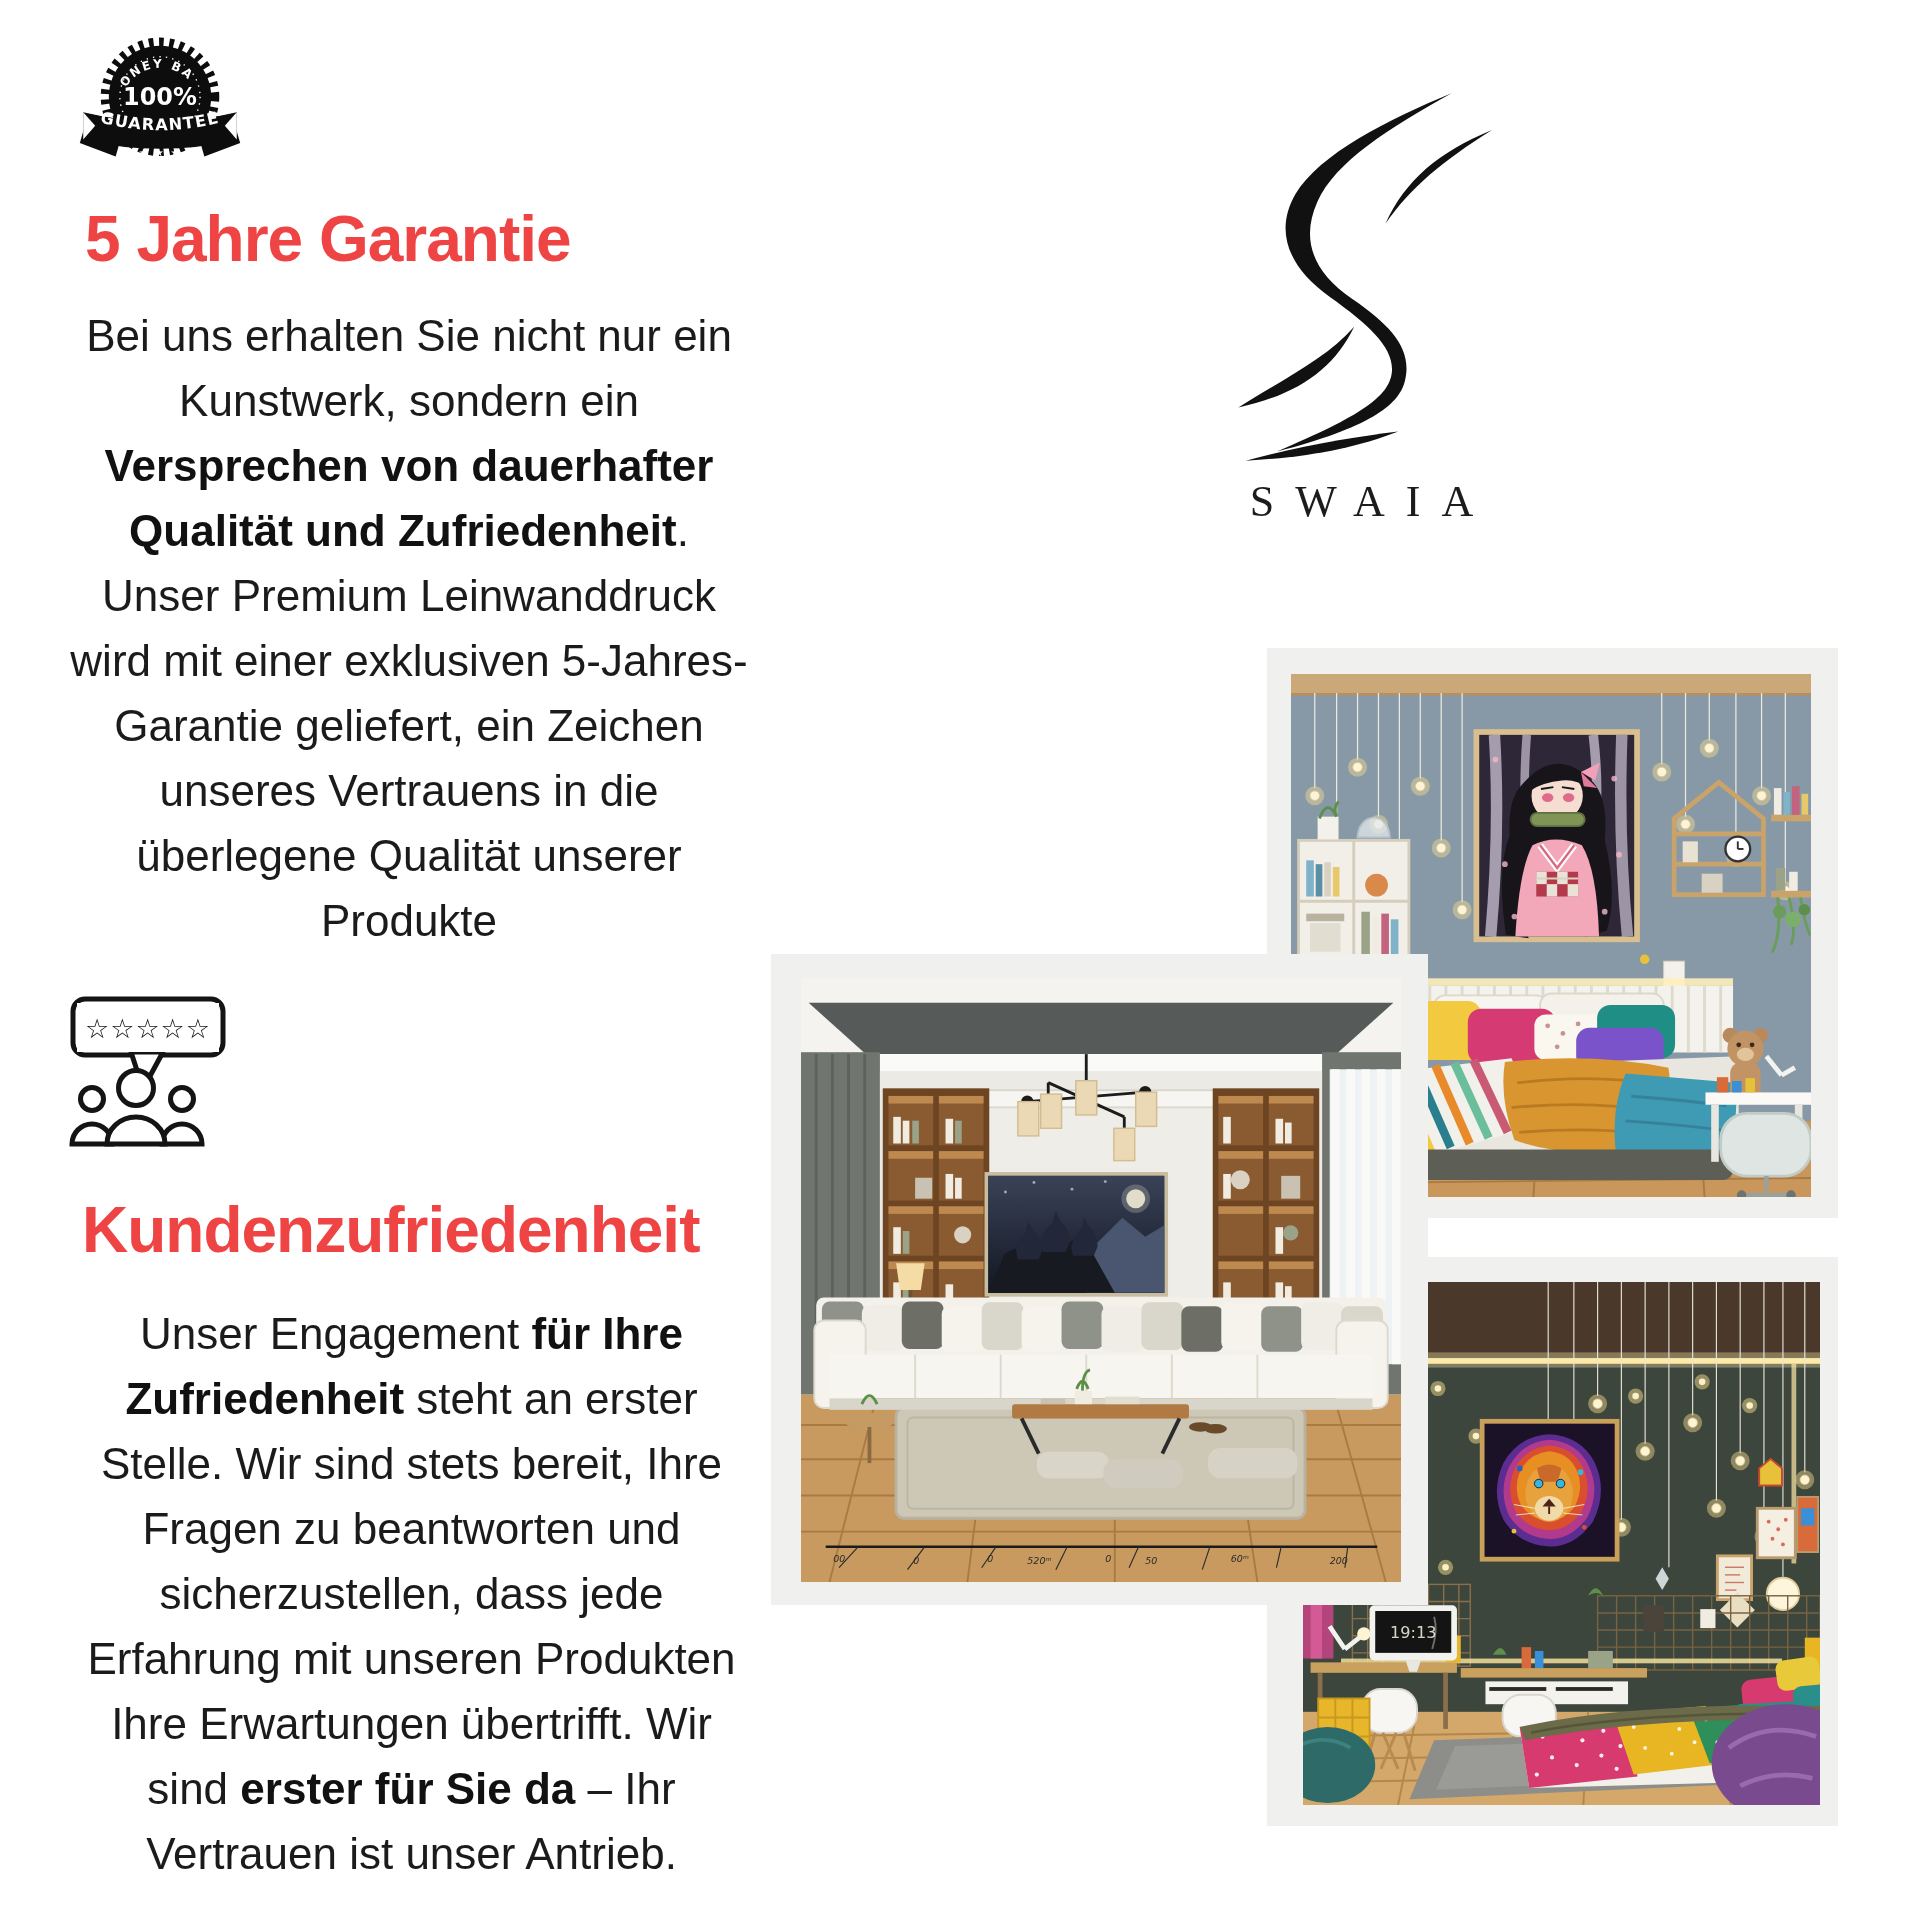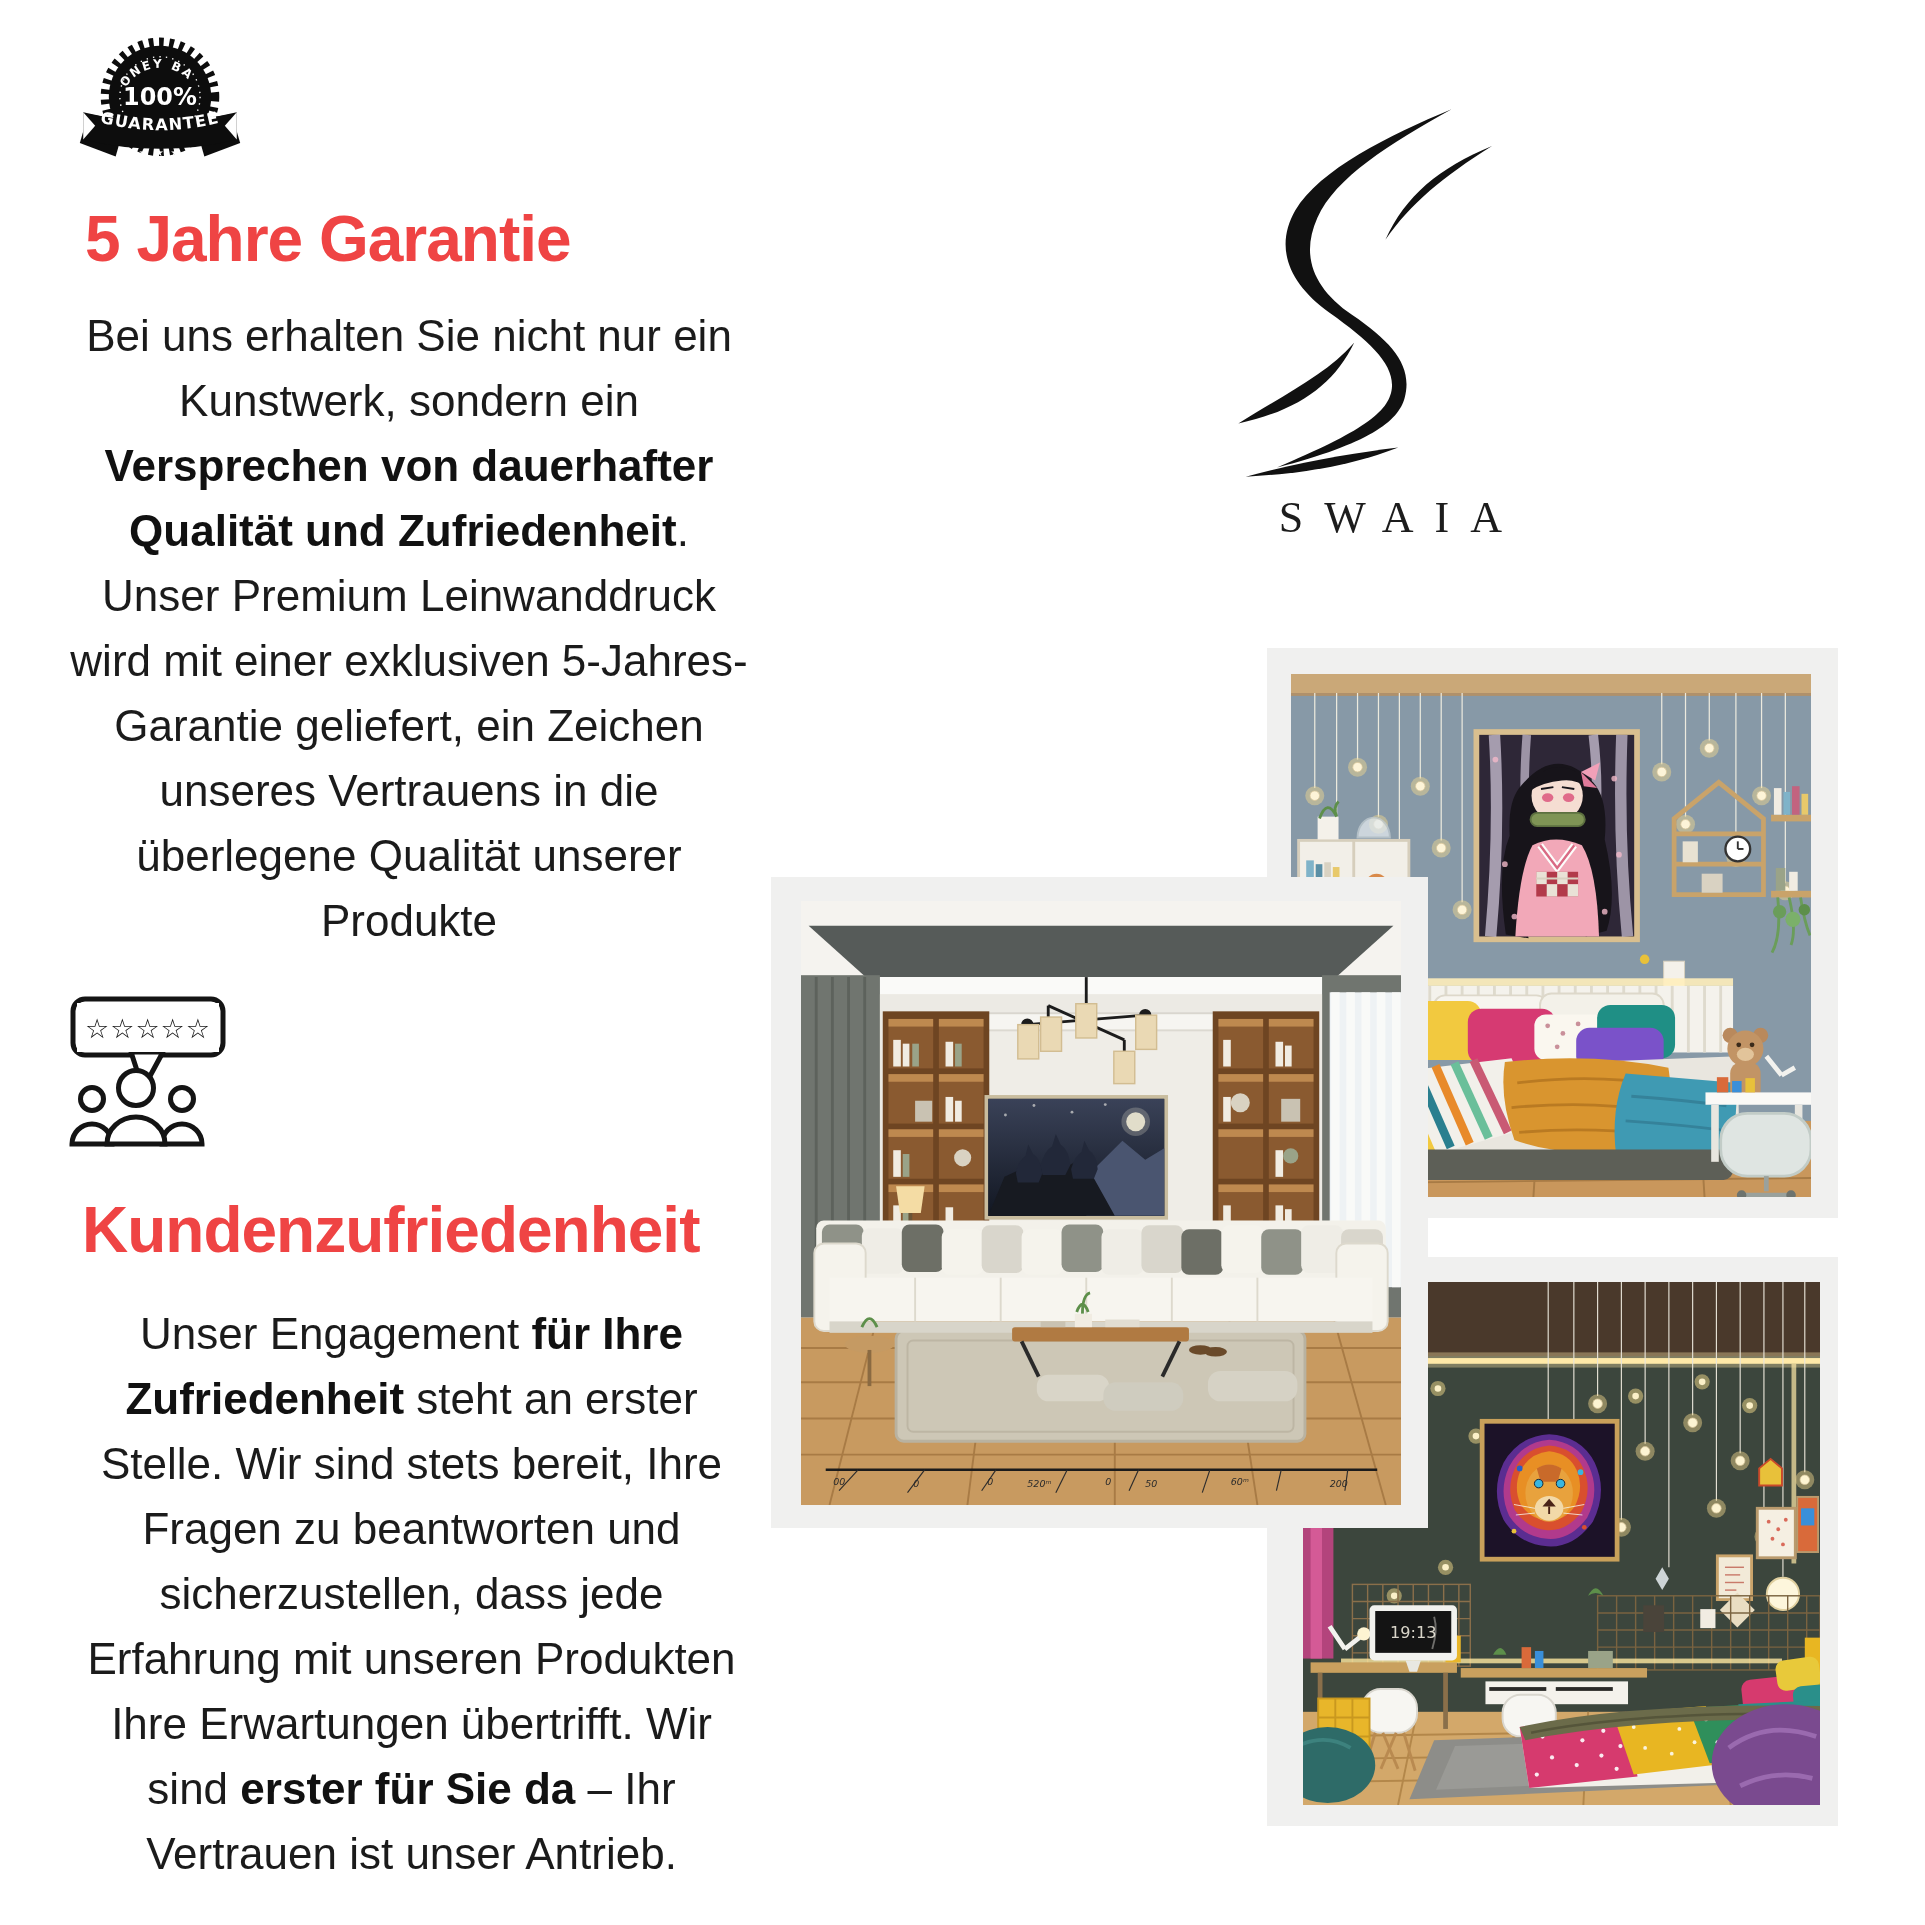--- a/index.html
+++ b/index.html
@@ -10,31 +10,31 @@
   #badge{left:67px;top:32px;width:186px;height:145px;}
   h1.head{margin:16px;font-size:64px;font-weight:bold;letter-spacing:-1px;color:#ef4444;}
   #h1-guarantee{left:69px;top:186px;width:761px;}
   #h2-satisfaction{left:66px;top:1177px;width:856px;}
   .para{font-size:44px;line-height:65px;font-weight:normal;color:#1b1b1b;letter-spacing:0px;text-align:center;}
   #para-guarantee{left:69px;top:259px;width:680px;}
   #para-satisfaction{left:69px;top:1257px;width:685px;}
   .b{font-weight:bold;color:#111;}
   #reviews-icon{left:67px;top:995px;width:164px;height:152px;}
   
-  #logo{left:1200px;top:100px;width:323px;height:466px;text-align:right;}
+  #logo{left:1200px;top:84px;width:323px;height:466px;text-align:center;}
   #logo-s{width:285px;height:386px;margin:0 auto;display:block;}
   #brand-name{font-family:"Liberation Serif",serif;font-size:44px;letter-spacing:21px;
               color:#1c1c1c;margin-top:5.7px;padding-left:21px;}
   
   .card{background:#f0f0ef;}
   .photo{position:absolute;overflow:hidden;background:#ddd;}
   .photo svg{display:block;width:100%;height:100%;}
   #card-anime{left:1267px;top:648px;width:571px;height:570px;z-index:1;}
   #photo-anime{left:24px;top:26px;width:520px;height:523px;}
-  #card-living{left:771px;top:877px;width:657px;height:651px;z-index:3;}
+  #card-living{left:771px;top:954px;width:657px;height:651px;z-index:3;}
   #photo-living{left:29.5px;top:24px;width:600px;height:604px;}
   #card-lion{left:1267px;top:1257px;width:571px;height:569px;z-index:2;}
   #photo-lion{left:36px;top:25px;width:517px;height:523px;}
   .svgtxt{font-family:"DejaVu Sans",sans-serif;}
 </style>
 </head>
 <body>
 
 <div class="abs" id="badge">
   <svg viewBox="0 0 200 170" width="186" height="145">

